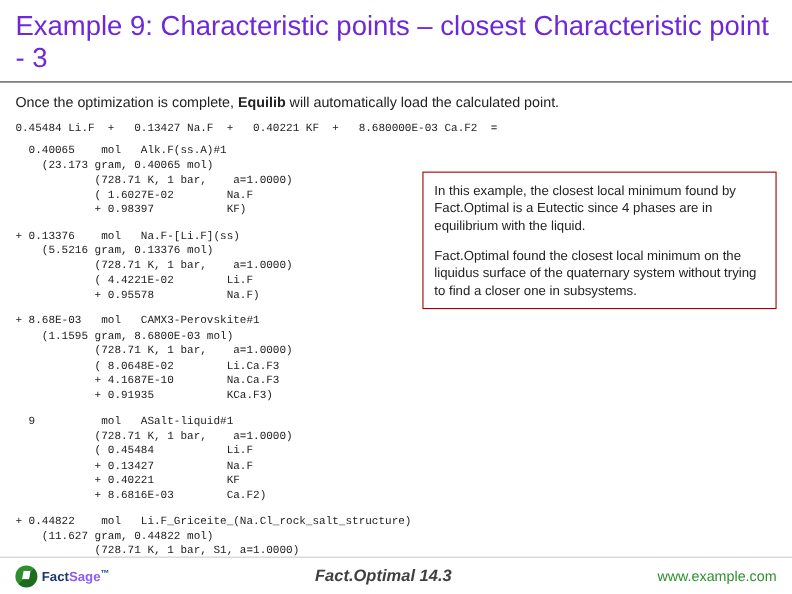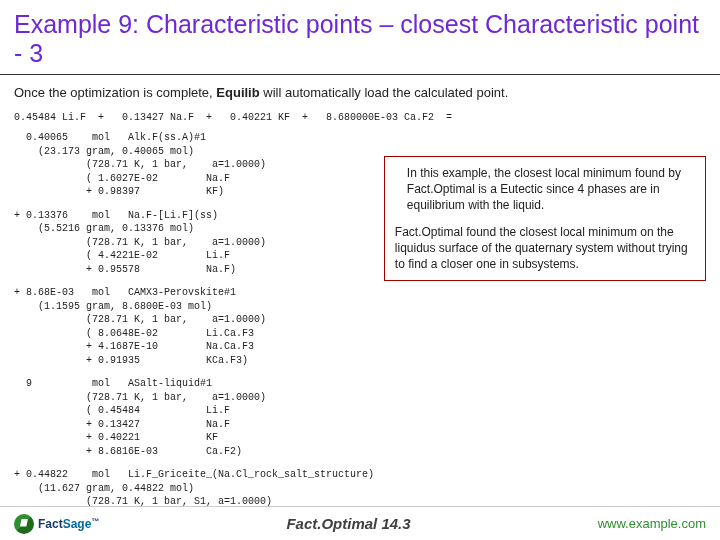--- a/index.html
+++ b/index.html
@@ -51,21 +51,21 @@
     padding-top: 48px;
     padding-left: 10px;
   }
   .callout {
     border: 1px solid #a00000;
     padding: 8px 10px;
     font-size: 12px;
     color: #222;
     line-height: 1.35;
   }
-  .callout p { margin: 0 0 10px 12px; }
+  .callout p { margin: 0 0 10px 0; }
   .callout p:last-child { margin: 0; }
   .footer {
     position: absolute;
     left: 0; right: 0; bottom: 0;
     height: 34px;
     display: flex;
     align-items: center;
     justify-content: space-between;
     padding: 0 14px;
     border-top: 1px solid #ccc;
@@ -87,21 +87,21 @@
     left: 6px; top: 5px;
     width: 8px; height: 8px;
     background: #fff;
     clip-path: polygon(20% 0, 100% 0, 80% 100%, 0 100%);
   }
   .logo-text {
     font-size: 12px;
     font-weight: bold;
     color: #1a3a6e;
   }
-  .logo-text .s { color: #0369a1; }
+  .logo-text .s { color: #8b5cf6; }
   .logo-tm { font-size: 8px; color: #1a3a6e; vertical-align: top; }
   .footer-center {
     font-size: 15px;
     font-weight: bold;
     font-style: italic;
     color: #404040;
   }
   .footer-right {
     font-size: 13px;
     color: #2f8f2f;

